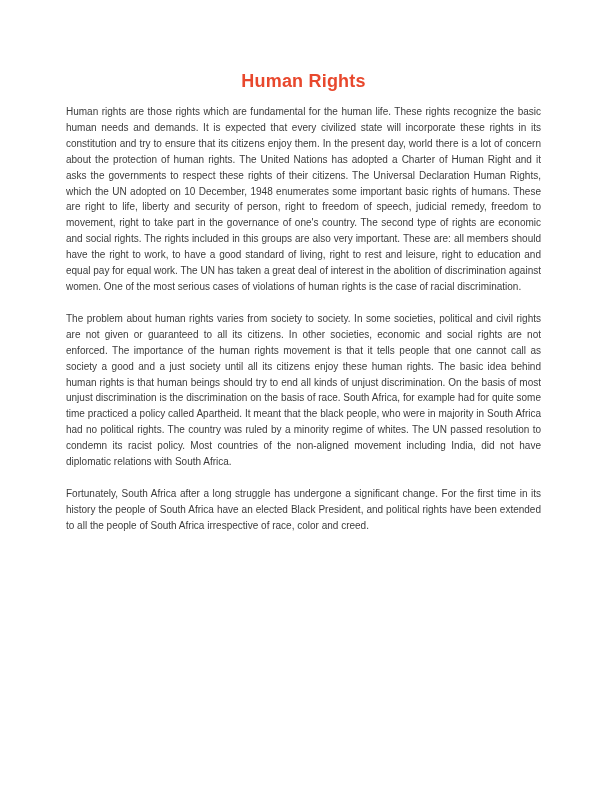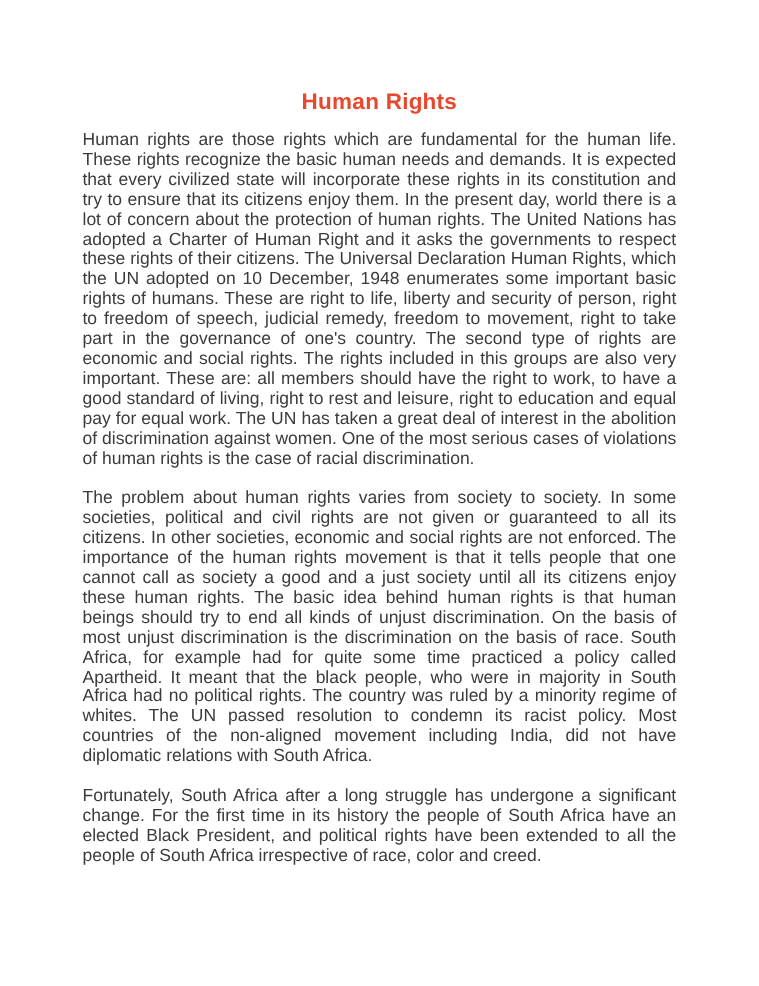--- a/index.html
+++ b/index.html
@@ -19,21 +19,21 @@
   .doc-title {
     font-size: 18px;
     line-height: 22px;
     font-weight: bold;
     text-align: center;
     color: #e8482d;
     margin-bottom: 12px;
     letter-spacing: 0.2px;
   }
   .doc-paragraph {
-    font-size: 14px;
+    font-size: 10px;
     line-height: 15.9px;
     text-align: justify;
     color: #3b3b3b;
     margin-bottom: 16px;
   }
 </style>
 </head>
 <body>
 
 <div class="page">

